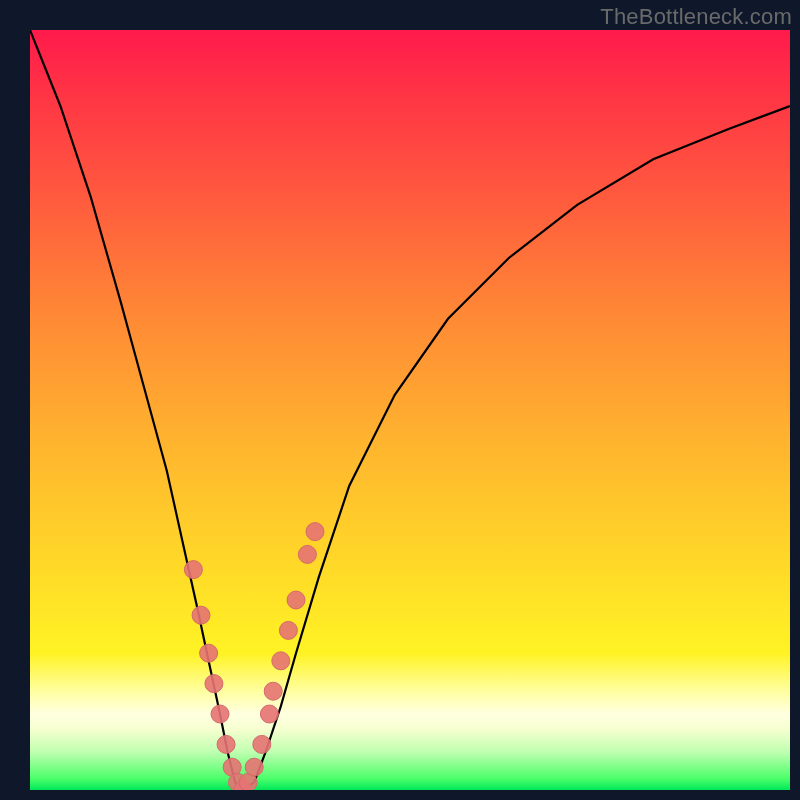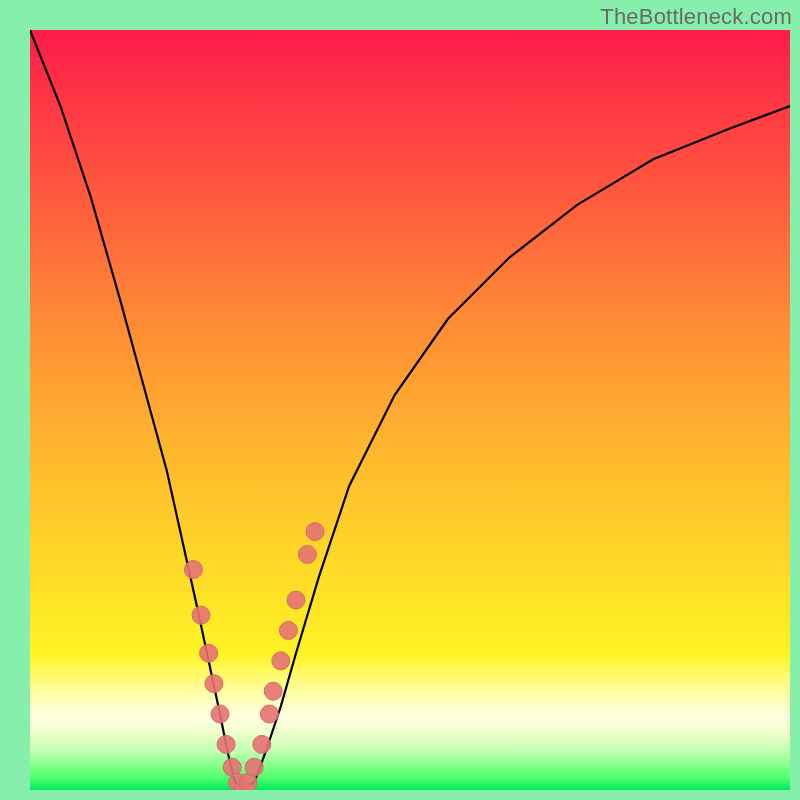--- a/index.html
+++ b/index.html
@@ -10,21 +10,21 @@
     background: #000;
     overflow: hidden;
     font-family: Arial, Helvetica, sans-serif;
   }
   .frame {
     position: absolute;
     left: 0;
     top: 0;
     width: 800px;
     height: 800px;
-    background: #86efac;
+    background: #0f172a;
   }
   .plot-area {
     position: absolute;
     left: 30px;
     top: 30px;
     width: 760px;
     height: 760px;
     overflow: hidden;
   }
   

